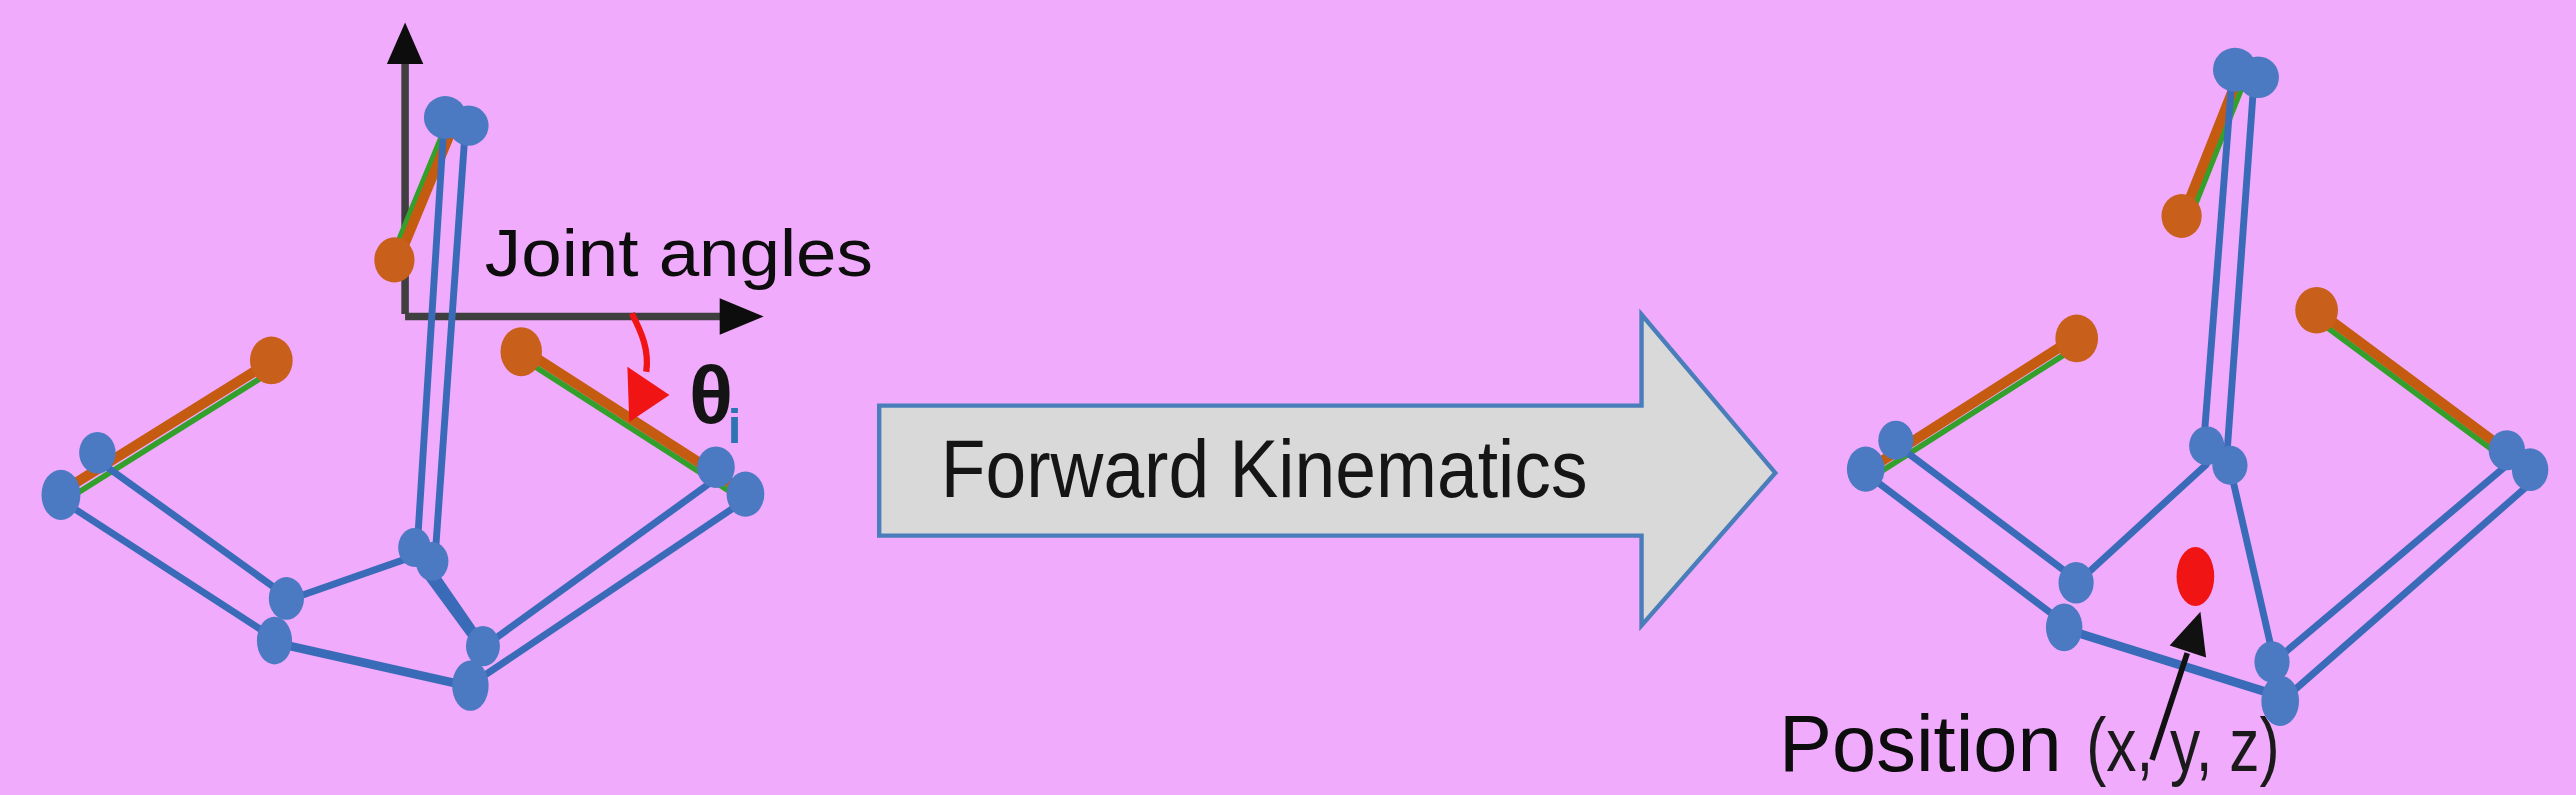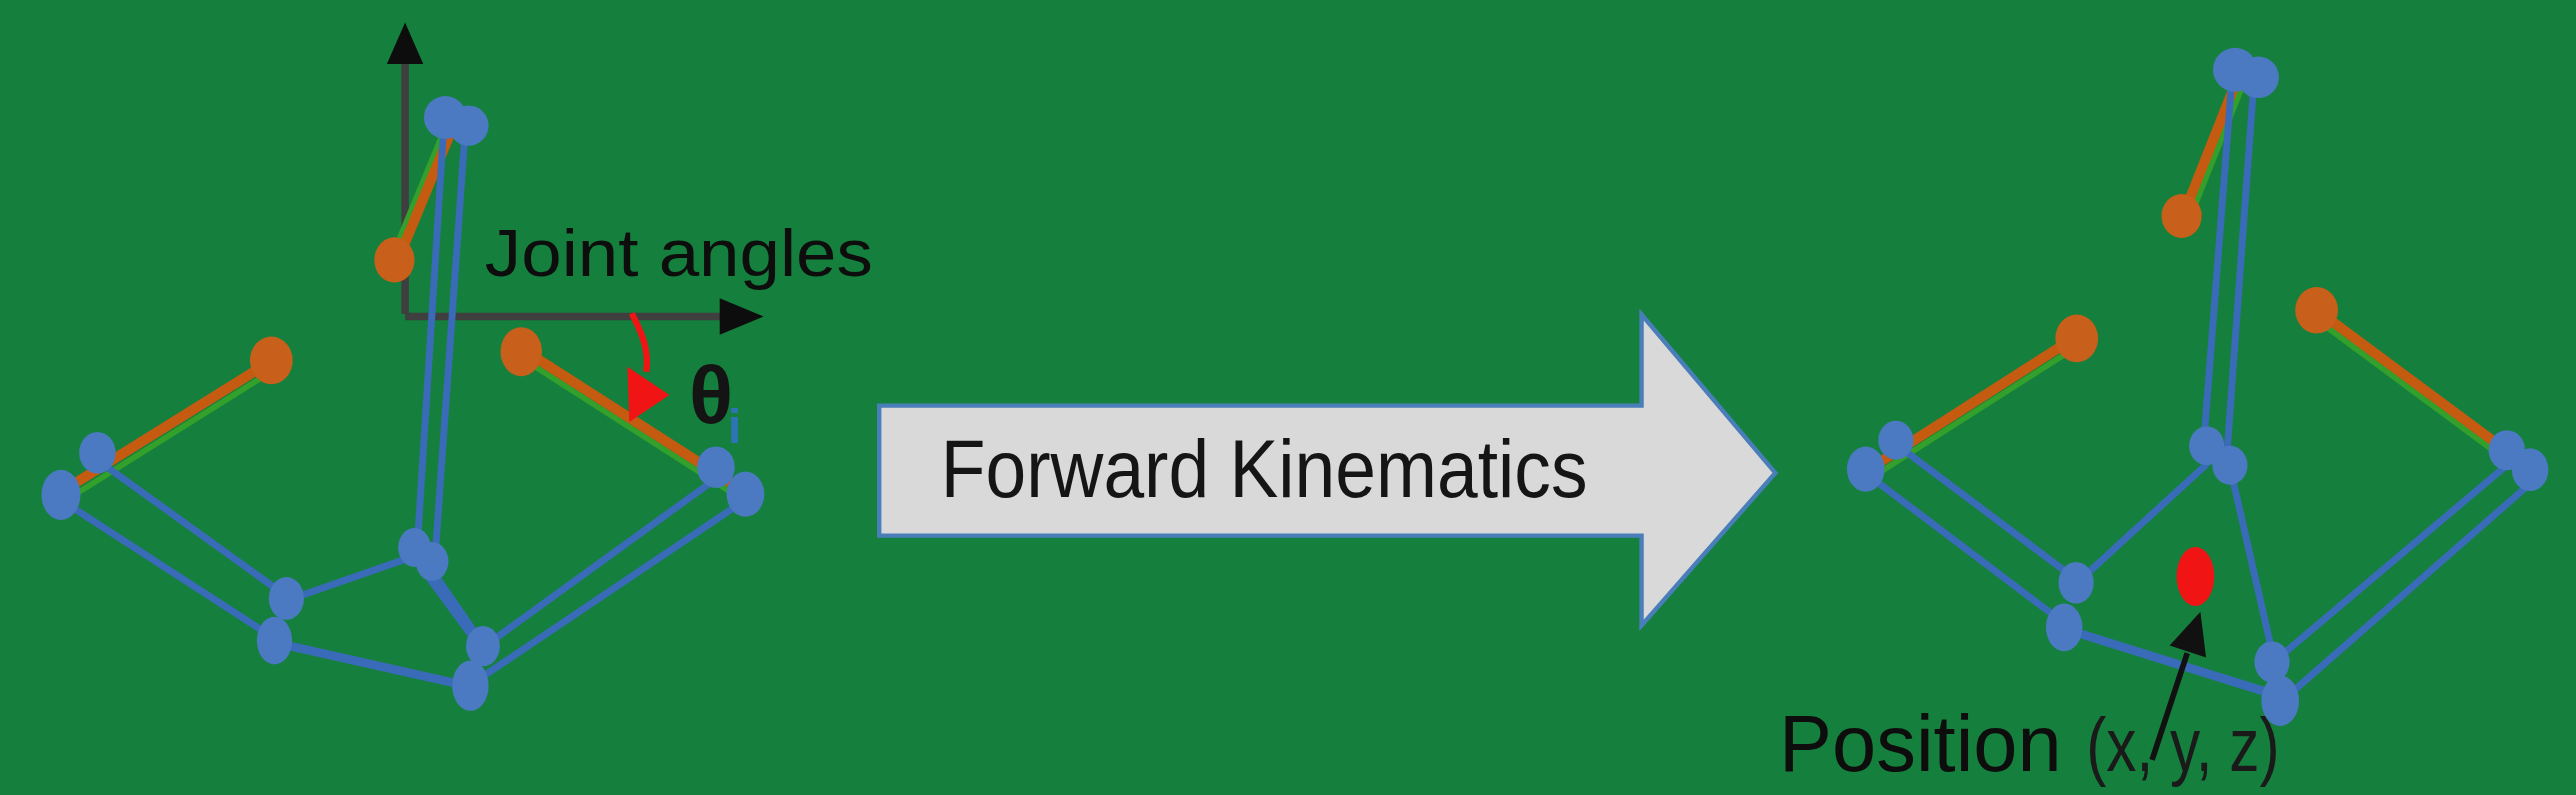--- a/index.html
+++ b/index.html
@@ -1,16 +1,16 @@
 <!DOCTYPE html>
 <html style="font-size:10px"><head>
 <meta charset="utf-8">
 <style>
   html,body{margin:0;padding:0;background:#ffffff;}
-  .canvas{position:relative;width:2576px;height:795px;background:#15803d;overflow:hidden;}
+  .canvas{position:relative;width:2576px;height:795px;background:#f0abfc;overflow:hidden;}
   svg{display:block;}
   text{font-family:"Liberation Sans", sans-serif;}
 </style>
 </head>
 <body>
 
 <div class="canvas">
 <svg width="2576" height="795" viewBox="0 0 4102 1266">
 
   <g>

